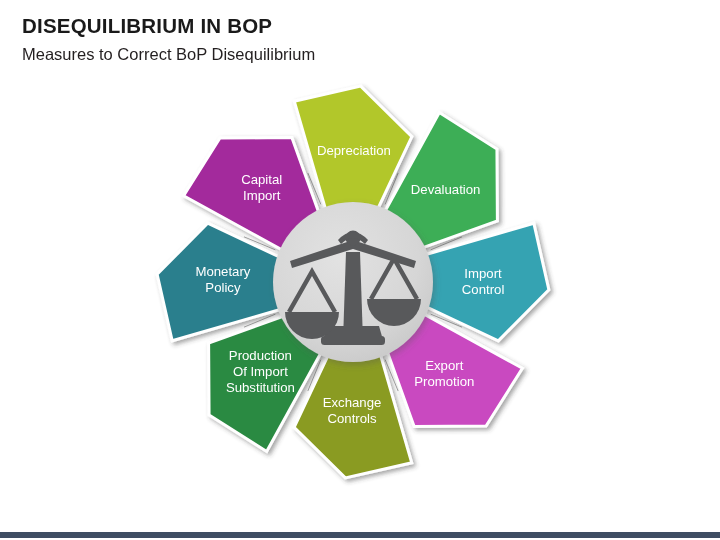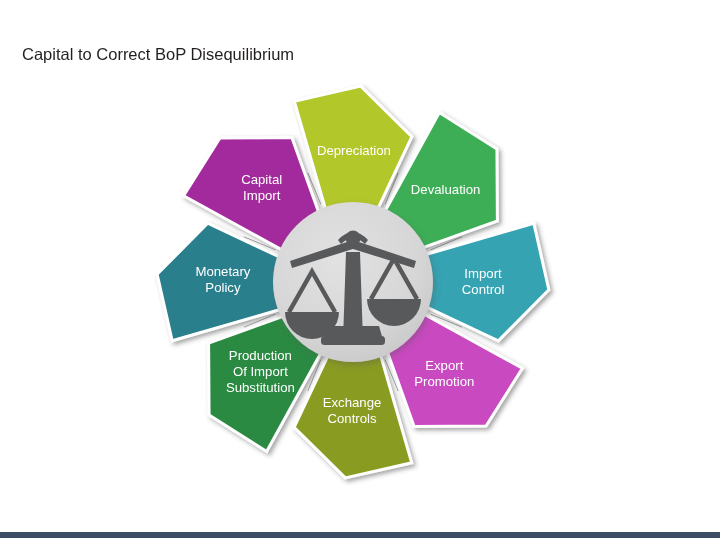--- a/index.html
+++ b/index.html
@@ -71,21 +71,22 @@
     stroke: #9a9a9a;
     stroke-width: 0.9;
     fill: none;
   }
 </style>
 </head>
 <body>
 
 <div class="slide">
 
-  <div class="subtitle">Capital to Correct BoP Disequilibrium</div>
+  <div class="title">DISEQUILIBRIUM IN BOP</div>
+  <div class="subtitle">Measures to Correct BoP Disequilibrium</div>
 
   <div class="diagram">
     <svg id="wheel" width="500" height="470" viewBox="0 0 500 470" xmlns="http://www.w3.org/2000/svg">
       <defs>
         <filter id="petalShadow" x="-30%" y="-30%" width="170%" height="170%">
           <feDropShadow dx="2.5" dy="2.5" stdDeviation="2.2" flood-color="#3a3a3a" flood-opacity="0.45"></feDropShadow>
         </filter>
         <filter id="circleShadow" x="-30%" y="-30%" width="170%" height="170%">
           <feDropShadow dx="2" dy="3" stdDeviation="3" flood-color="#555555" flood-opacity="0.35"></feDropShadow>
         </filter>

